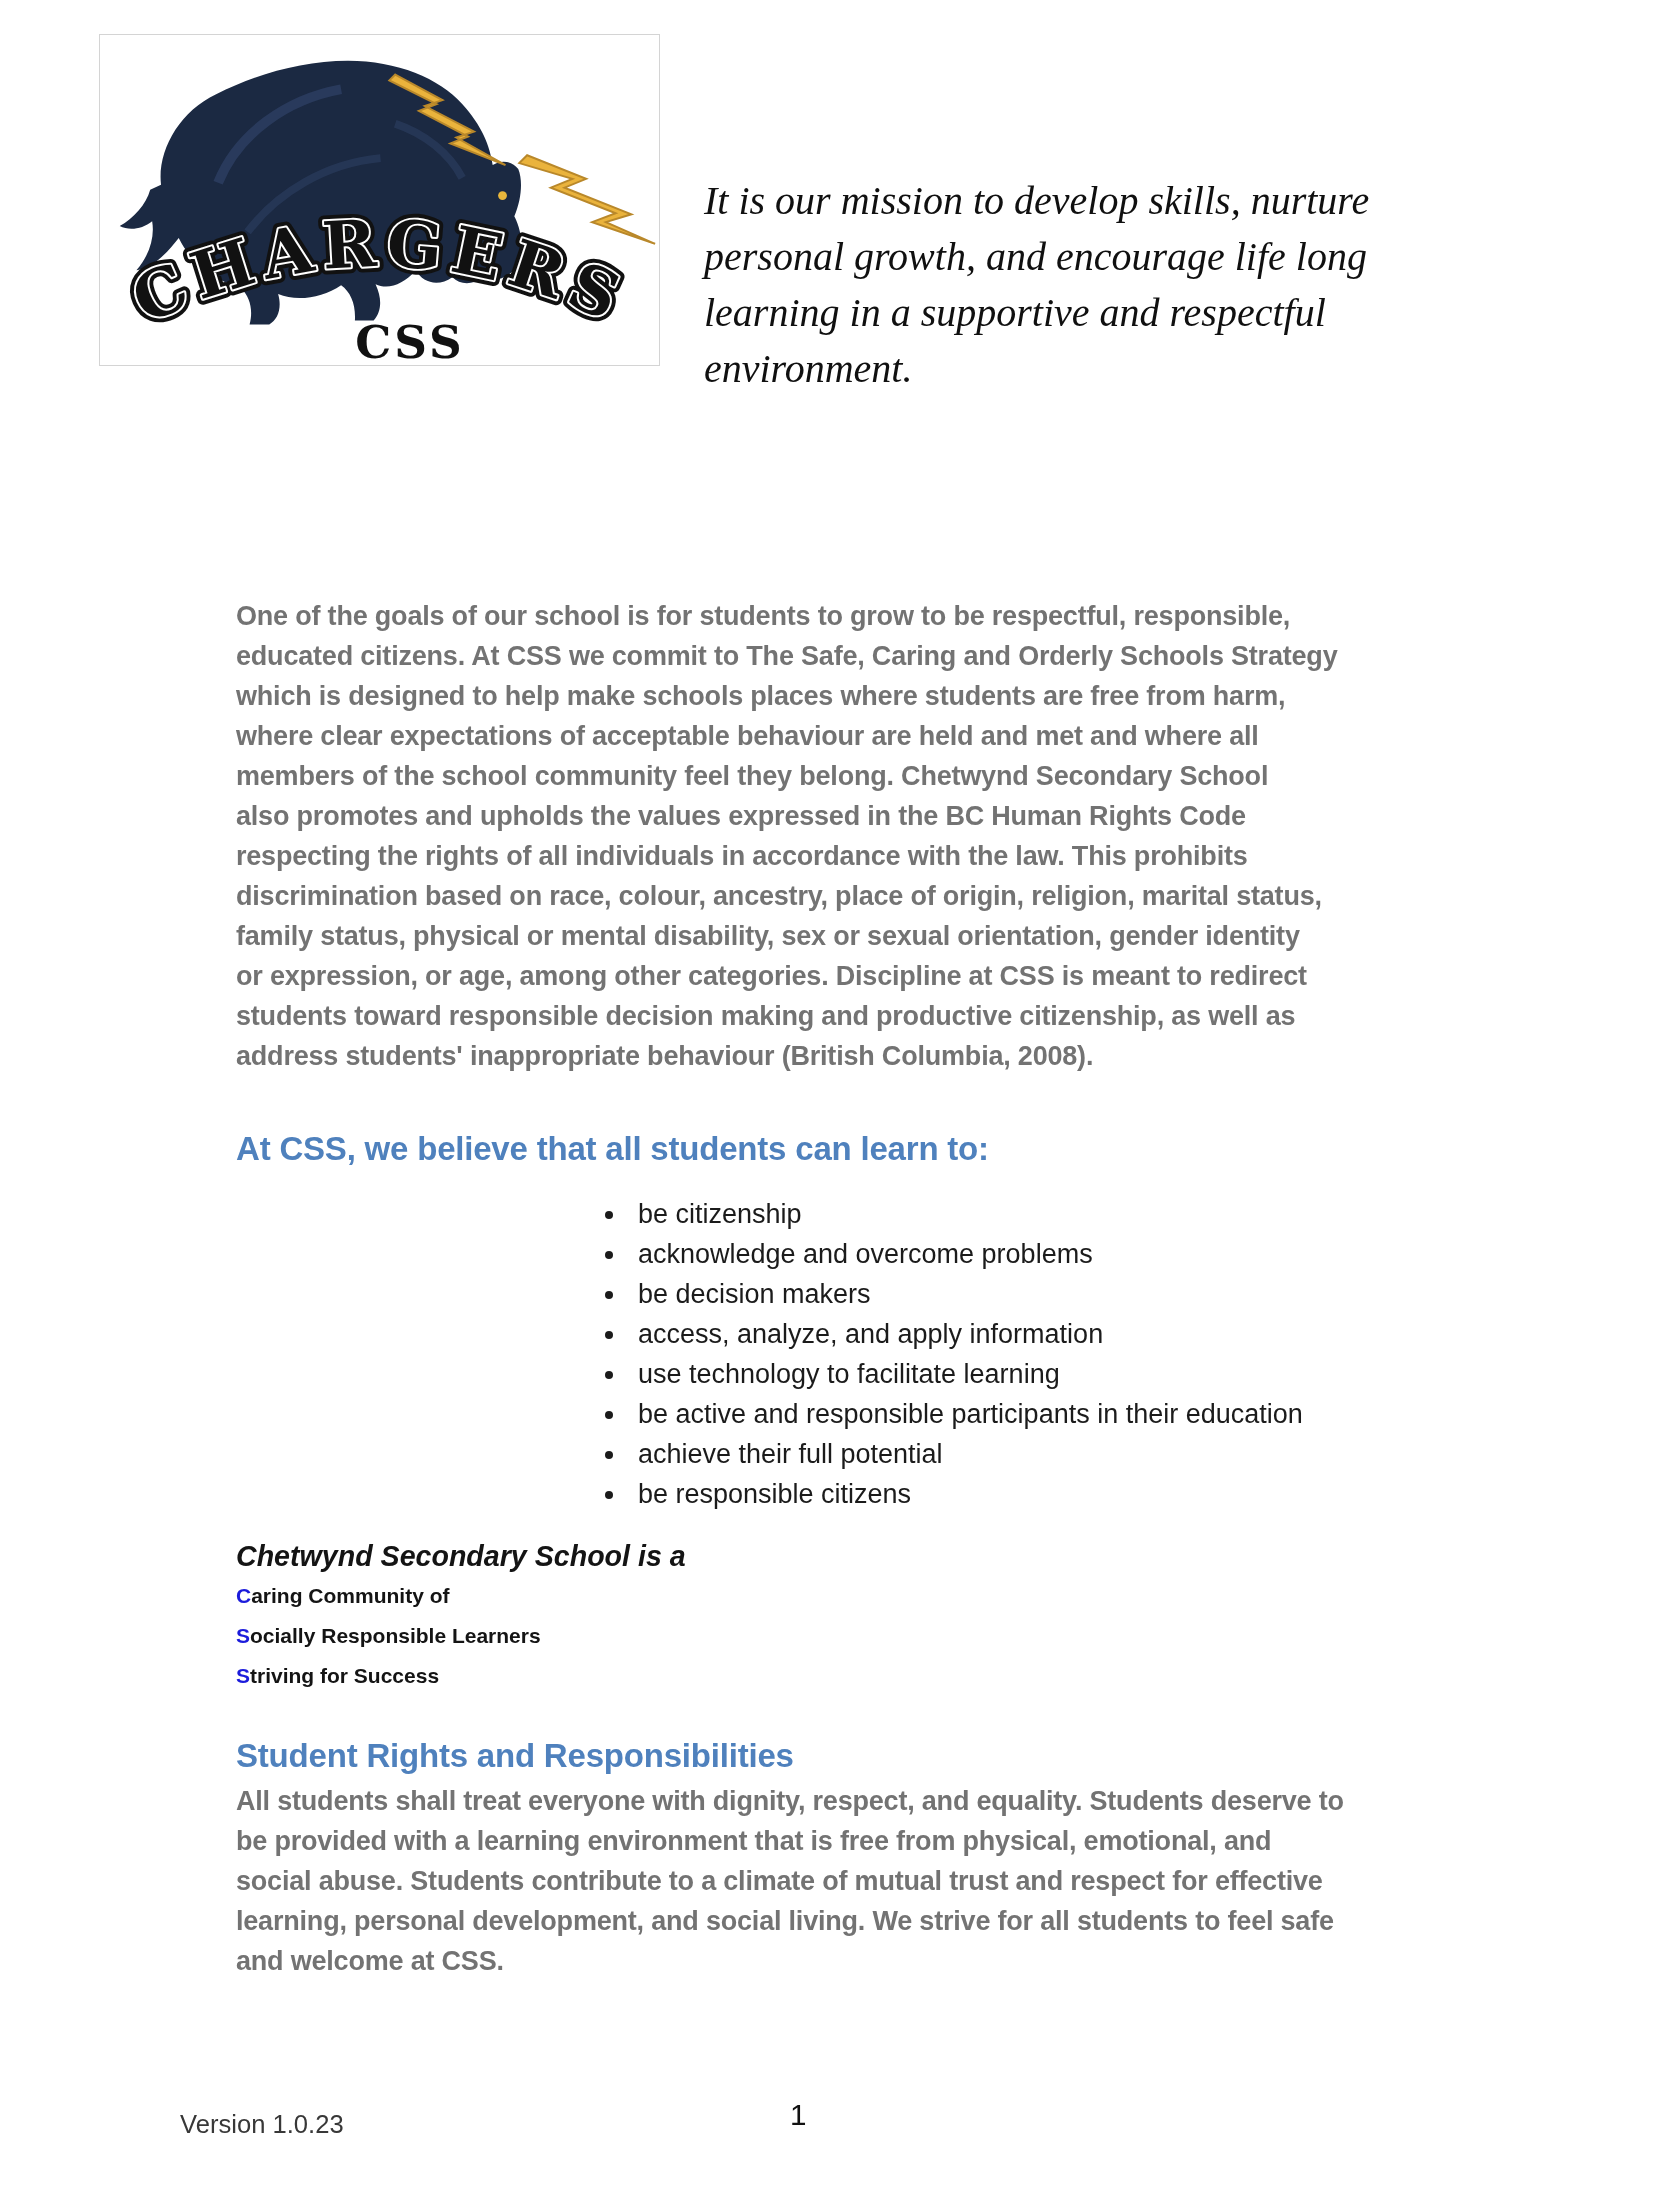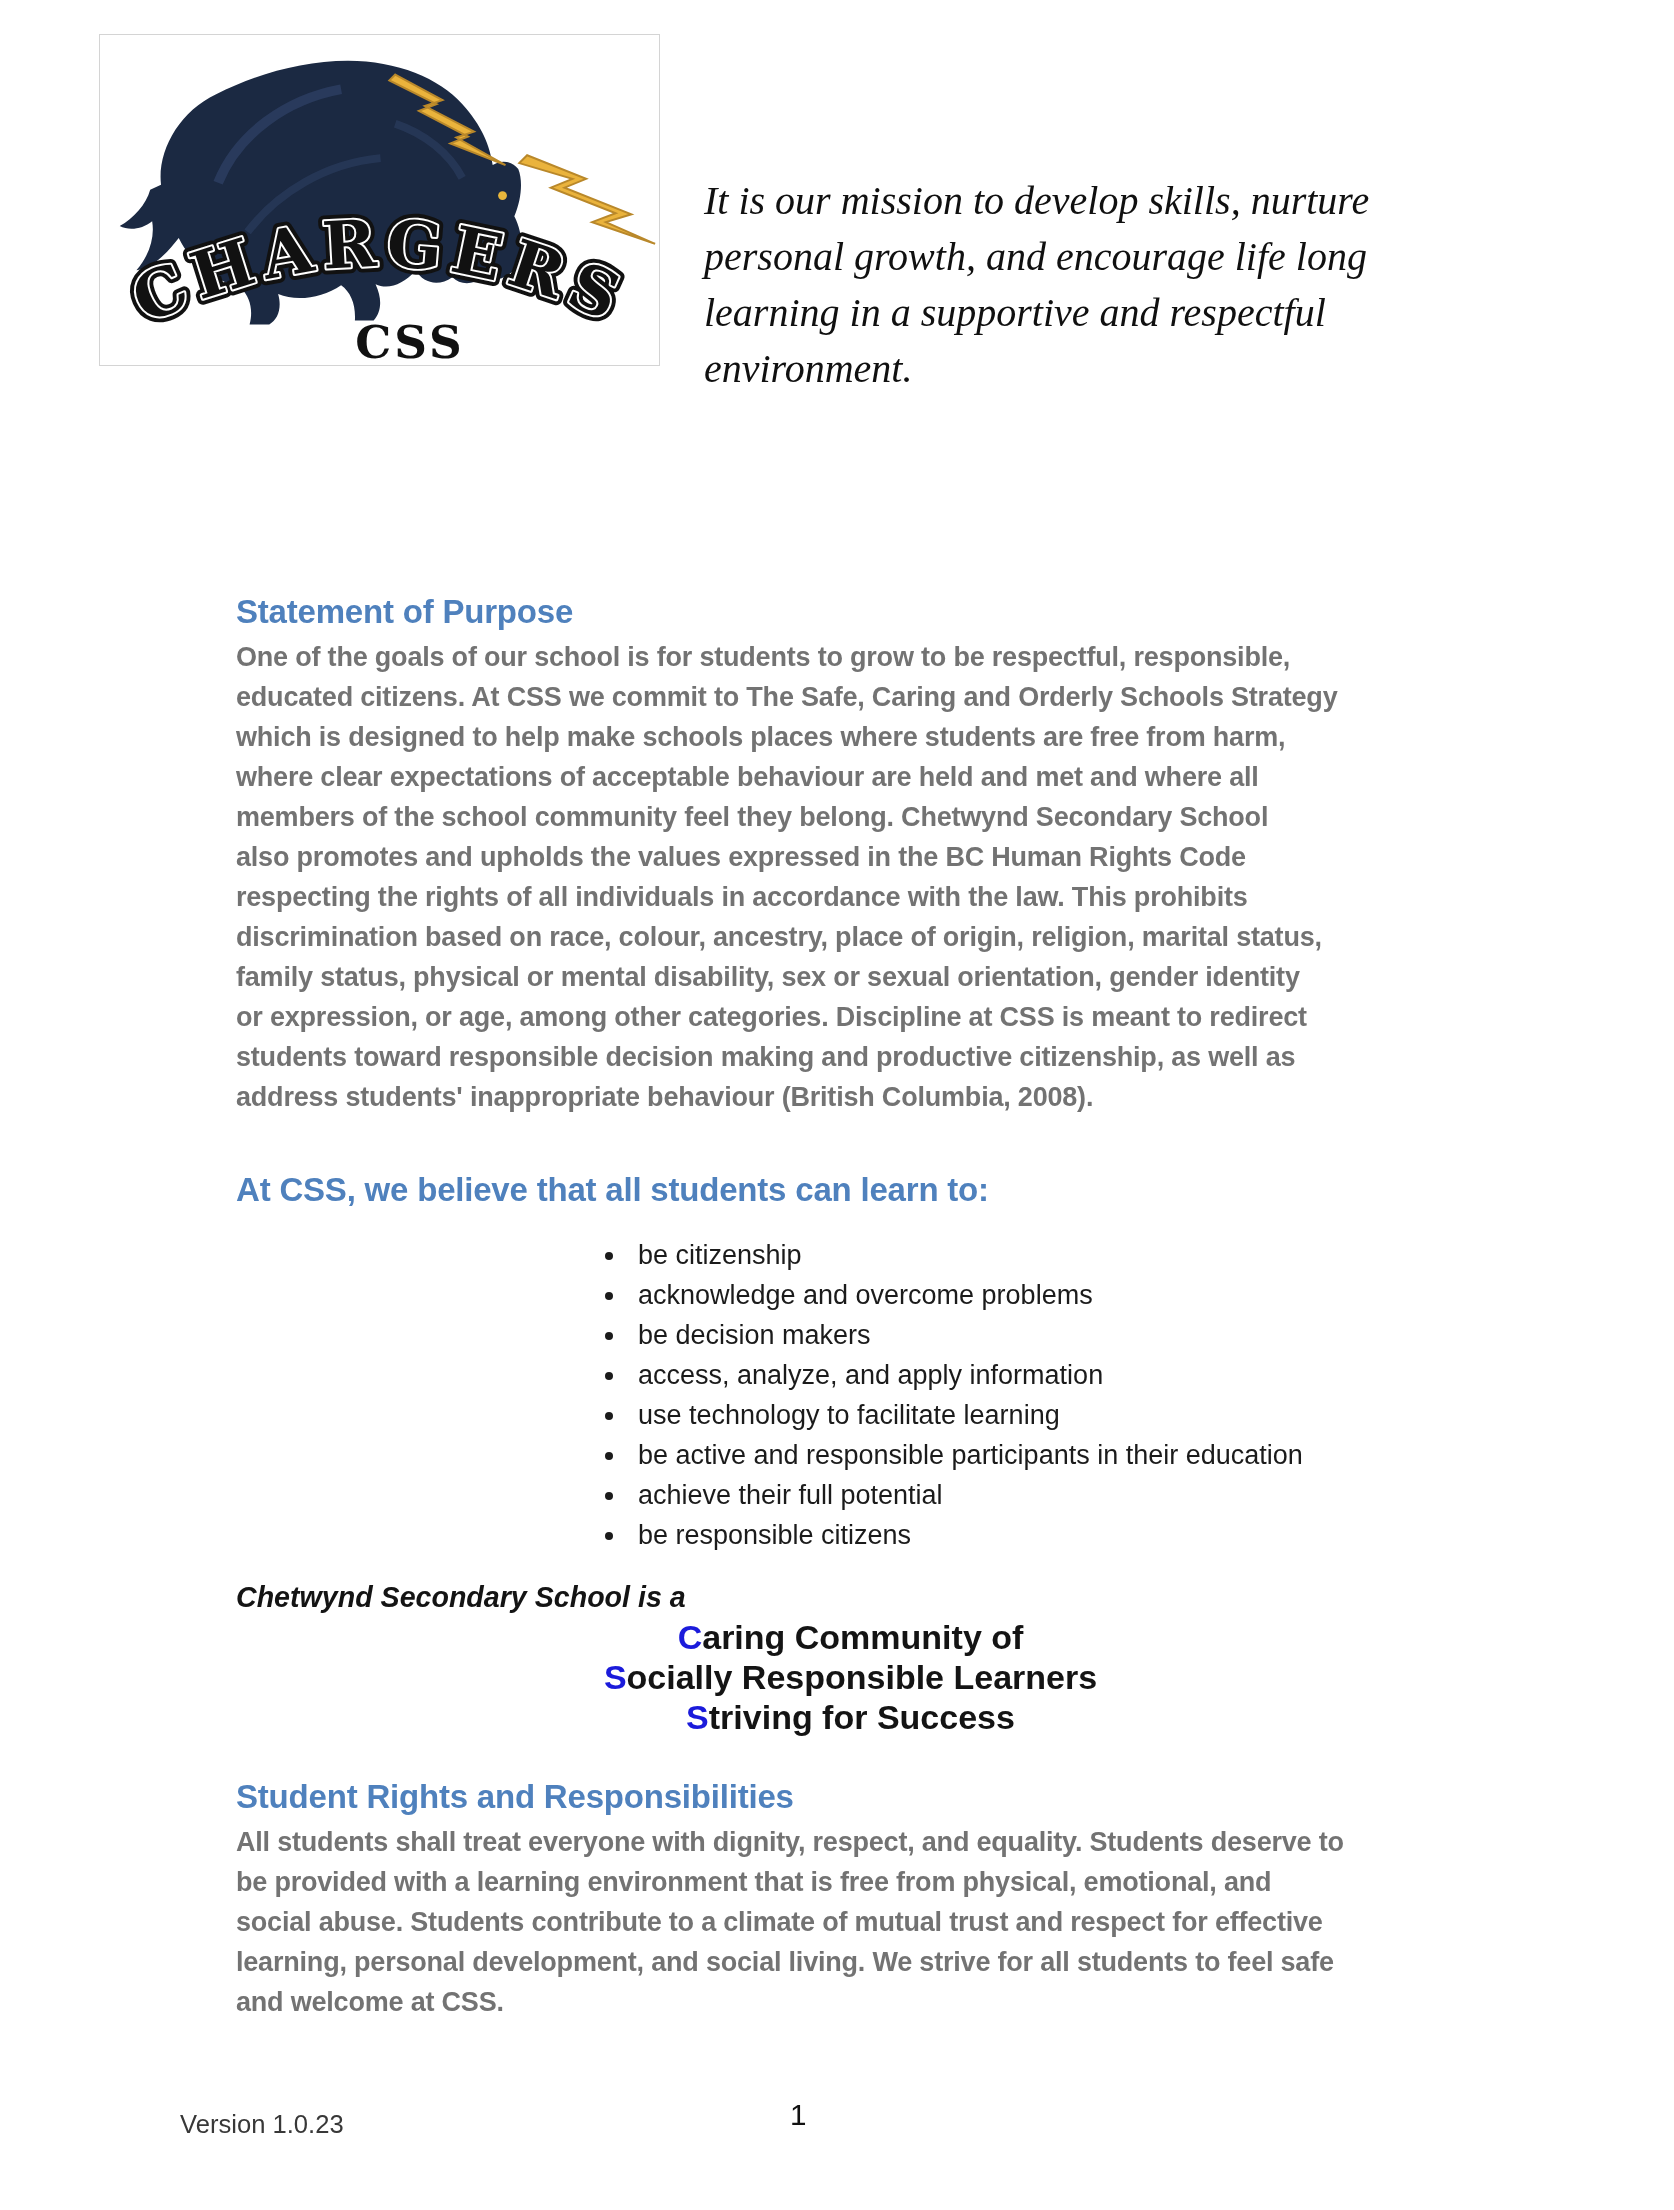--- a/index.html
+++ b/index.html
@@ -39,21 +39,21 @@
   h2.beliefs-heading { margin-top:52px; }
   ul.beliefs-list {
     margin:25.6px 0 0 0; padding-left:392px; list-style:disc;
     font-size:27px; line-height:40px; color:#1b1b1b;
   }
   ul.beliefs-list li { padding-left:9.9px; }
   .motto-intro {
     margin-top:22px; font-style:italic; font-weight:bold;
     font-size:28.6px; line-height:40px; color:#141414;
   }
-  .motto-line { font-size:34px; line-height:40px; font-weight:600; color:#141414;text-align:center; }
+  .motto-line { font-size:21px; line-height:40px; font-weight:600; color:#141414; }
   .motto-initial { color:#1b1bdb; font-weight:bold; }
   h2.rights-heading { margin-top:39px; }
 
   
   .footer-version { position:absolute; left:180px; top:2110px; font-size:25.6px; color:#383838; }
   .footer-page { position:absolute; left:790px; top:2098px; font-size:29.6px; color:#111; }
 </style>
 </head>
 <body>
 
@@ -108,21 +108,20 @@
   </div>
 
   <div class="mission">It is our mission to develop skills, nurture
 personal growth, and encourage life long
 learning in a supportive and respectful
 environment.</div>
 
 
   <div class="content">
 
-    <h2 class="section">Statement of Purpose</h2>
     <p class="body-text">One of the goals of our school is for students to grow to be respectful, responsible,
 educated citizens. At CSS we commit to The Safe, Caring and Orderly Schools Strategy
 which is designed to help make schools places where students are free from harm,
 where clear expectations of acceptable behaviour are held and met and where all
 members of the school community feel they belong.  Chetwynd Secondary School
 also promotes and upholds the values expressed in the BC Human Rights Code
 respecting the rights of all individuals in accordance with the law. This prohibits
 discrimination based on race, colour, ancestry, place of origin, religion, marital status,
 family status, physical or mental disability, sex or sexual orientation, gender identity
 or expression, or age, among other categories. Discipline at CSS is meant to redirect

